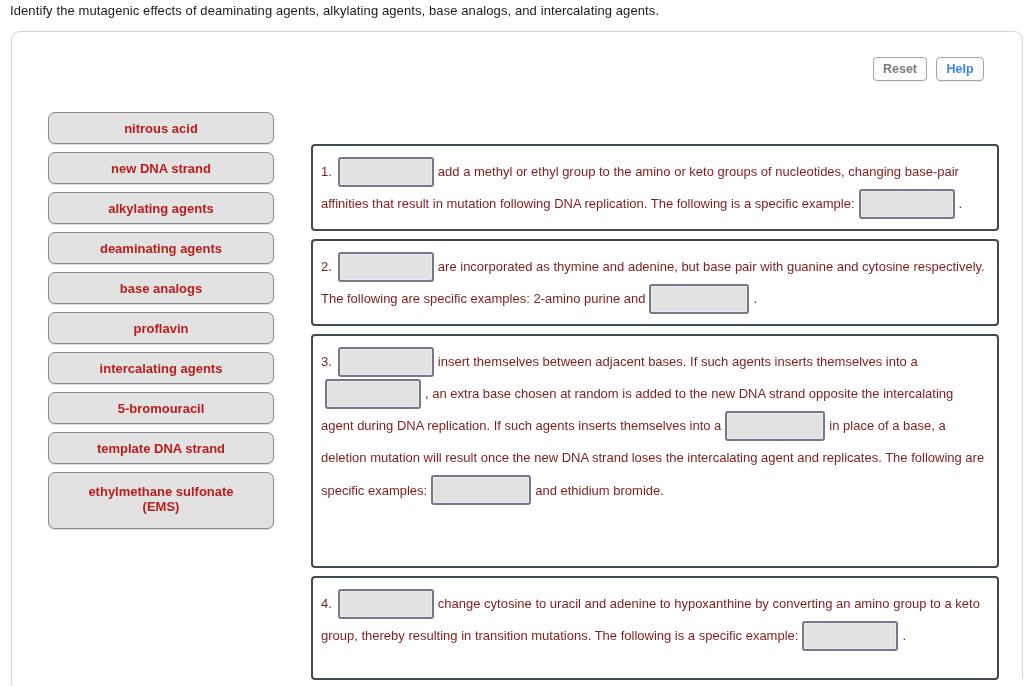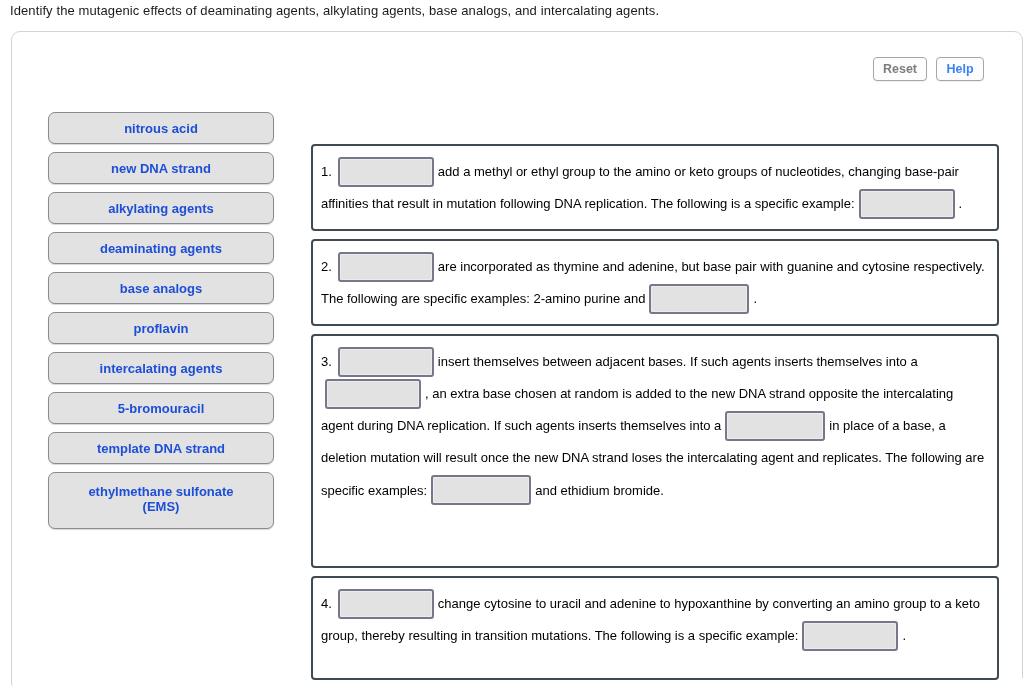--- a/index.html
+++ b/index.html
@@ -66,21 +66,21 @@
     left: 36px; top: 80px;
     width: 236px;
   }
   .tile {
     width: 226px;
     min-height: 32px;
     margin-bottom: 8px;
     border: 1px solid #8a8a92;
     border-radius: 7px;
     background: #e2e2e2;
-    color: #1d4ed8;
+    color: #b91c1c;
     font-size: 13px;
     font-weight: bold;
     text-align: center;
     line-height: 15px;
     padding: 8px 4px 7px;
     cursor: move;
     box-shadow: 0 1px 1px rgba(0,0,0,0.16);
     white-space: pre-line;
   }
   .tile.two-line { padding-top: 11px; padding-bottom: 14px; min-height: 54px; }
@@ -92,21 +92,21 @@
     width: 688px;
   }
   .panel {
     border: 2px solid #3f4a52;
     border-radius: 4px;
     background: #ffffff;
     margin-bottom: 8px;
     padding: 9px 10px 10px 8px;
     font-size: 13px;
     line-height: 31px;
-    color: #000000;
+    color: #7f1d1d;
   }
   .panel .q-num { margin-right: 2px; }
   .panel-3 { min-height: 234px; }
   .panel-4 { min-height: 104px; }
 
   
   .dropzone {
     display: inline-block;
     vertical-align: middle;
     width: 96px;

